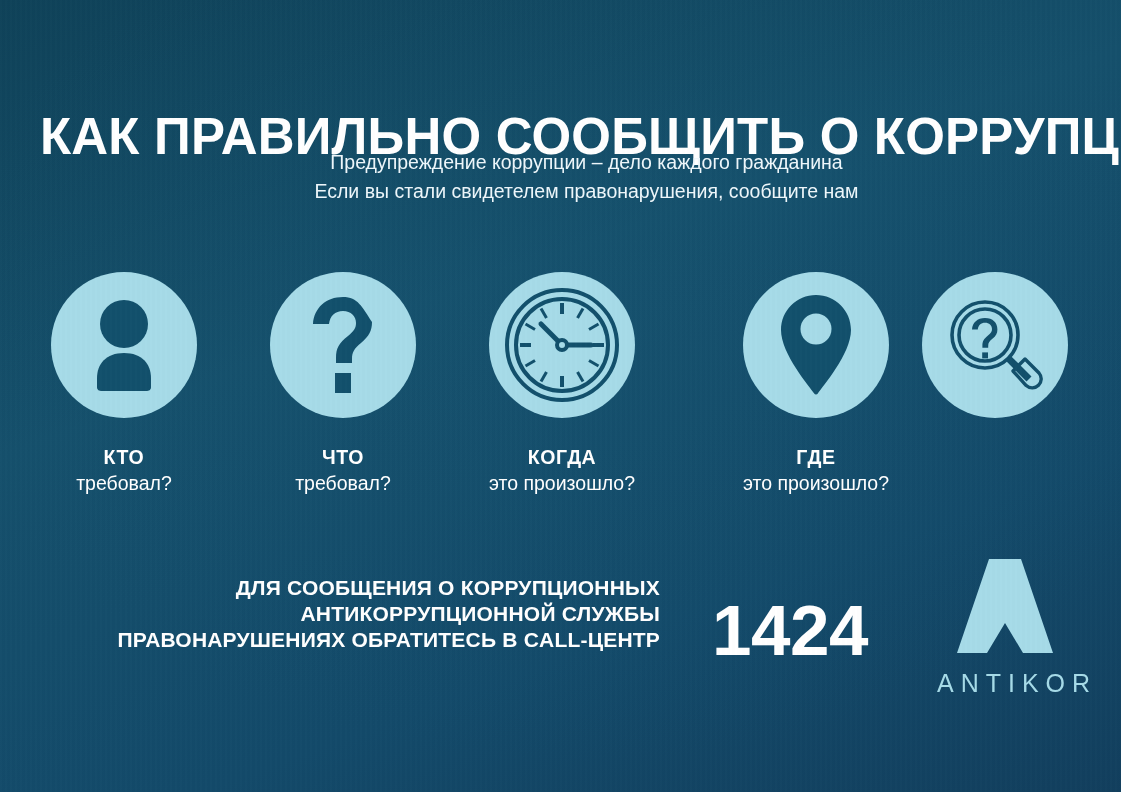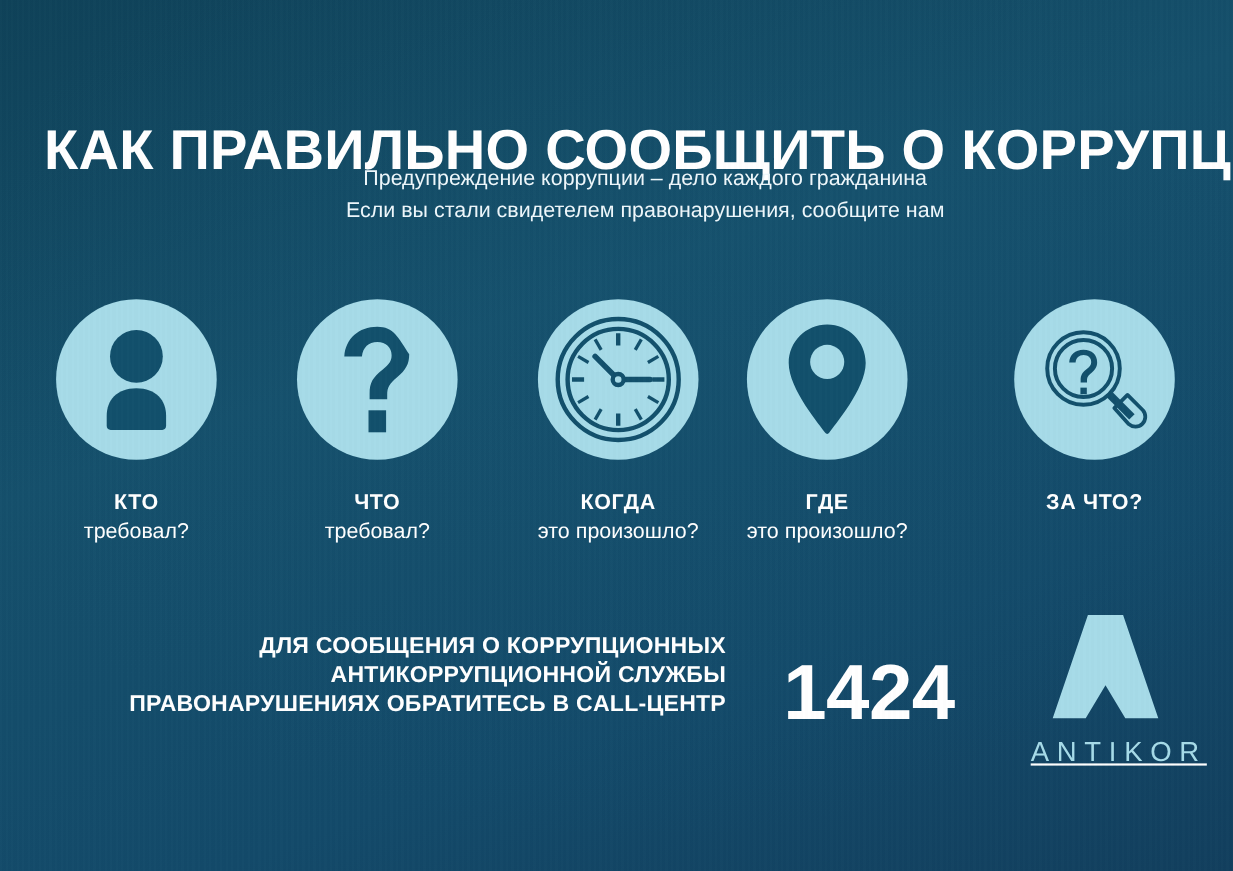--- a/index.html
+++ b/index.html
@@ -75,21 +75,21 @@
   }
   .step {
     position: absolute;
     top: 0;
     width: 196px;
     text-align: center;
   }
   .step-0 { left: 26px;  }
   .step-1 { left: 245px; }
   .step-2 { left: 464px; }
-  .step-3 { left: 654px; }
+  .step-3 { left: 718px; }
   .step-4 { left: 897px; }
 
   .circle {
     width: 146px;
     height: 146px;
     margin: 0 auto;
     border-radius: 50%;
     background: #a6dbe8;
     display: flex;
     align-items: center;
@@ -144,21 +144,20 @@
     font-weight: 700;
     letter-spacing: -0.5px;
     color: #ffffff;
   }
   .logo {
     position: absolute;
     left: 930px;
     top: -22px;
     width: 150px;
     text-align: center;
-    text-decoration: underline;
   }
   .logo-mark { display: block; margin: 0 auto; }
   .logo-word {
     display: block;
     margin-top: 6px;
     font-size: 25px;
     font-weight: 400;
     letter-spacing: 7px;
     text-indent: 7px;
     color: #a6dbe8;
@@ -265,24 +264,20 @@
               <circle cx="42" cy="42" r="33"></circle>
               <circle cx="42" cy="42" r="26"></circle>
               <path d="M65.6 65.6 L86 86" stroke-width="7"></path>
               <path d="M70 78 L82 66 L96 80 a9 9 0 0 1 -12.8 12.6 z" stroke-width="3.4" stroke-linejoin="round"></path>
             </g>
             <path d="M42 25c-7.6 0-12.6 4.6-13 11.6h5.8c.4-4.2 3.2-6.8 7.2-6.8 4.2 0 7 2.6 7 6.2 0 2.6-1 4-4 6.4-4.2 3.4-5.6 5.6-5.6 10.2v2.2h5.8v-1.8c0-3.2 1-4.6 4.2-7.2 3.6-3 5-5.4 5-9.4 0-6.8-4.6-11.4-12.4-11.4z" fill="#12506c"></path>
             <rect x="39.2" y="59.4" width="5.8" height="6" fill="#12506c"></rect>
           </svg>
         </span>
       </div>
-      <div class="step-label">
-        <span class="label-main">ЗА ЧТО?</span>
-
-      </div>
     </div>
 
   </div>
 
   <div class="footer">
     <div class="footer-text">
       <div>ДЛЯ СООБЩЕНИЯ О КОРРУПЦИОННЫХ</div>
       <div>АНТИКОРРУПЦИОННОЙ СЛУЖБЫ</div>
       <div>ПРАВОНАРУШЕНИЯХ ОБРАТИТЕСЬ В CALL-ЦЕНТР</div>
     </div>

